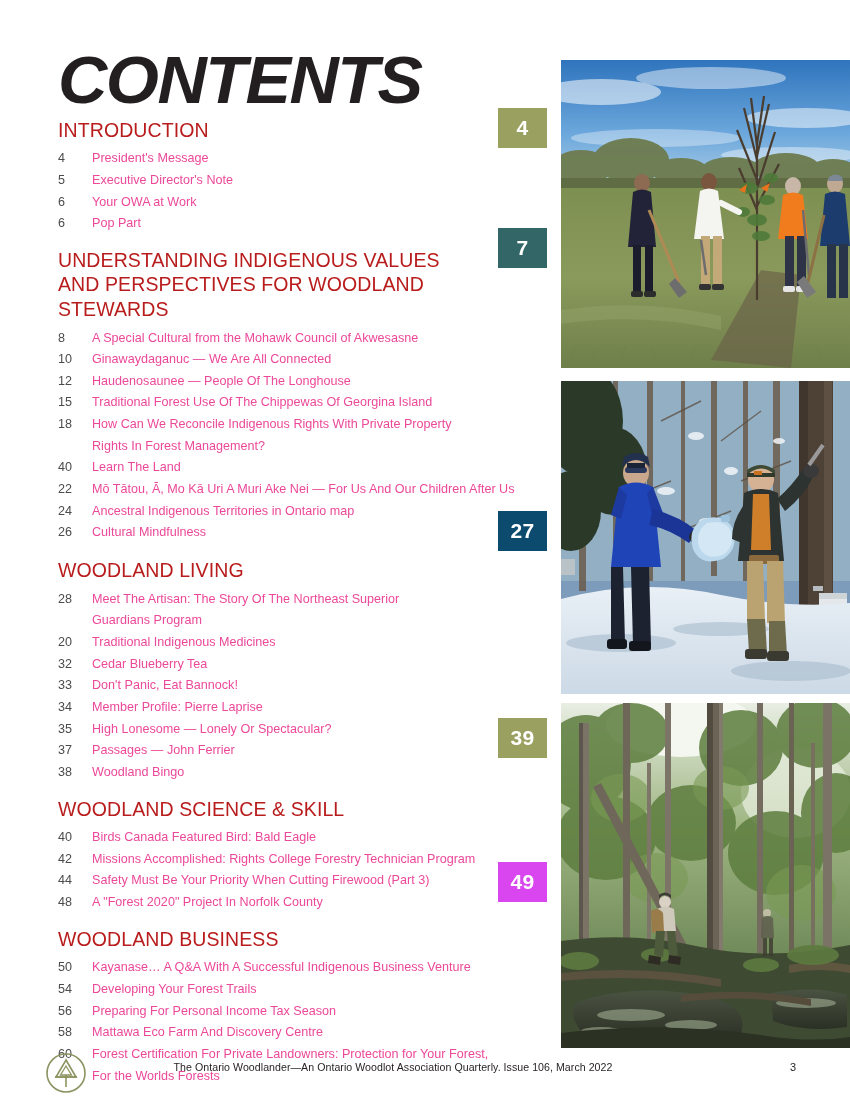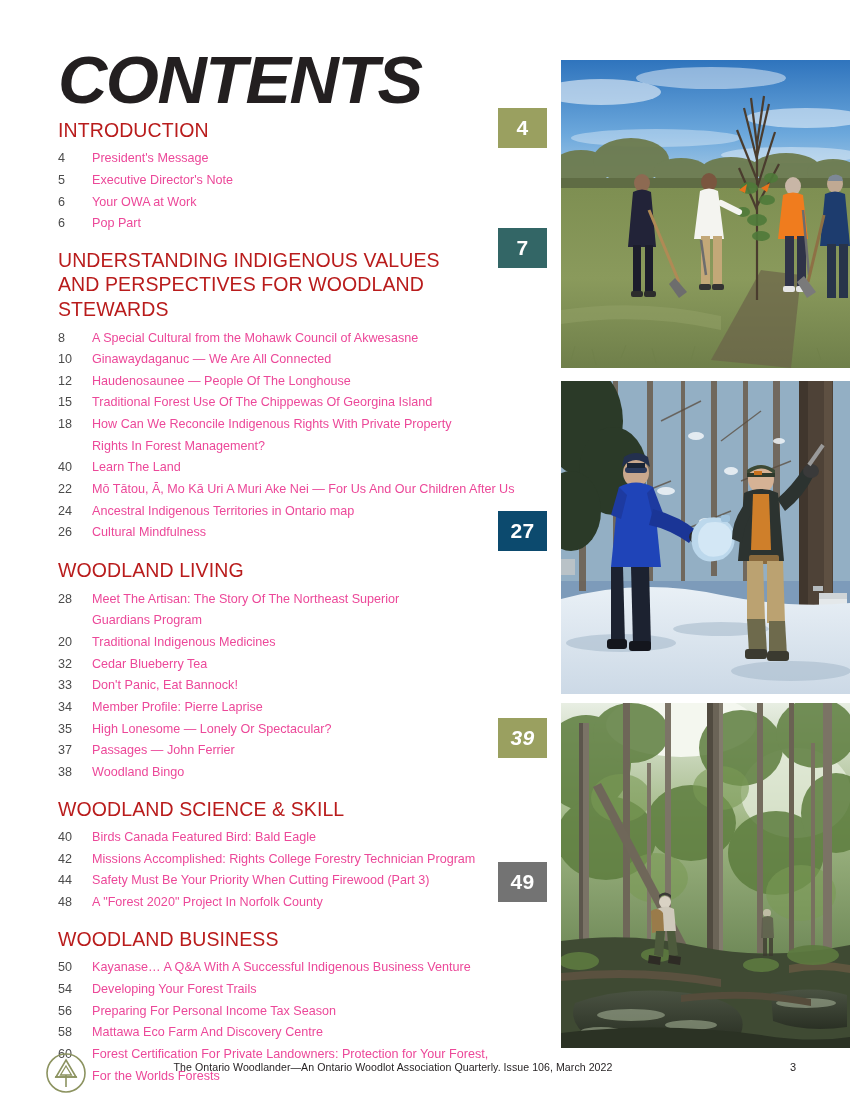--- a/index.html
+++ b/index.html
@@ -306,22 +306,22 @@
       </li>
 
     </ul>
   </div>
 
 </div>
 
 <div class="badge" id="badge-0" style="background-color: rgb(154, 160, 96);">4</div>
 <div class="badge" id="badge-1" style="background-color: rgb(51, 102, 102);">7</div>
 <div class="badge" id="badge-2" style="background-color: #0c4a6e;">27</div>
-<div class="badge" id="badge-3" style="background-color: rgb(154, 160, 96); font-style: italic;">39</div>
-<div class="badge" id="badge-4" style="background-color: #737373;">49</div>
+<div class="badge" id="badge-3" style="background-color: rgb(154, 160, 96);">39</div>
+<div class="badge" id="badge-4" style="background-color: #d946ef;">49</div>
 
 <div class="photo" id="photo-0">
   <svg viewBox="0 0 289 308" preserveAspectRatio="xMidYMid slice">
     <defs>
       <linearGradient id="sky0" x1="0" y1="0" x2="0" y2="1">
         <stop offset="0" stop-color="#2f74bd"></stop>
           <stop offset="0.55" stop-color="#6ca8dc"></stop>
           <stop offset="1" stop-color="#b9d4e8"></stop>
       </linearGradient>
       <linearGradient id="grass0" x1="0" y1="0" x2="0" y2="1">

